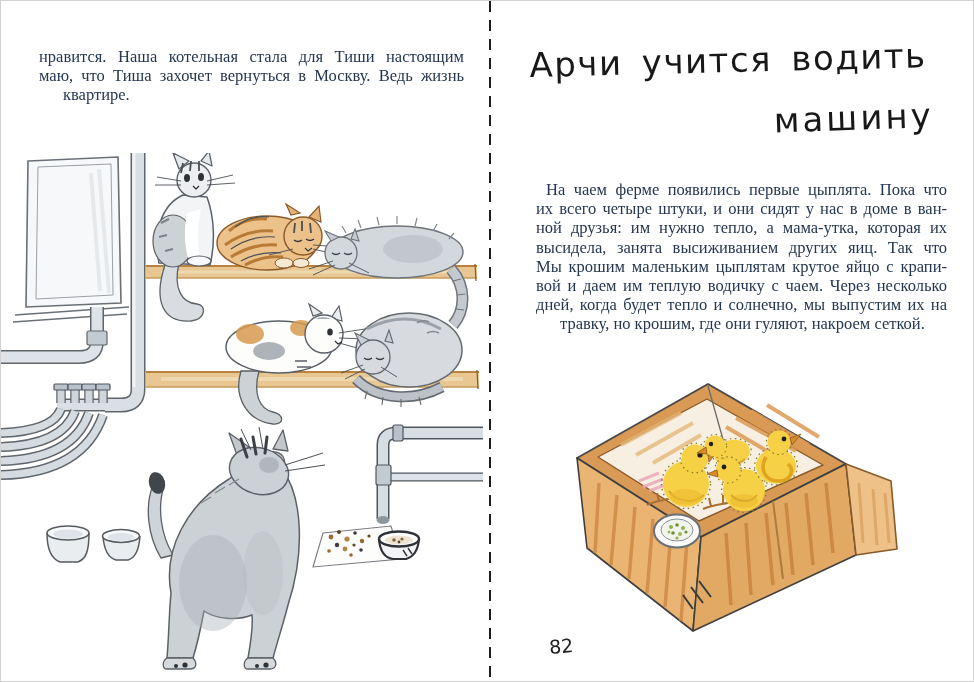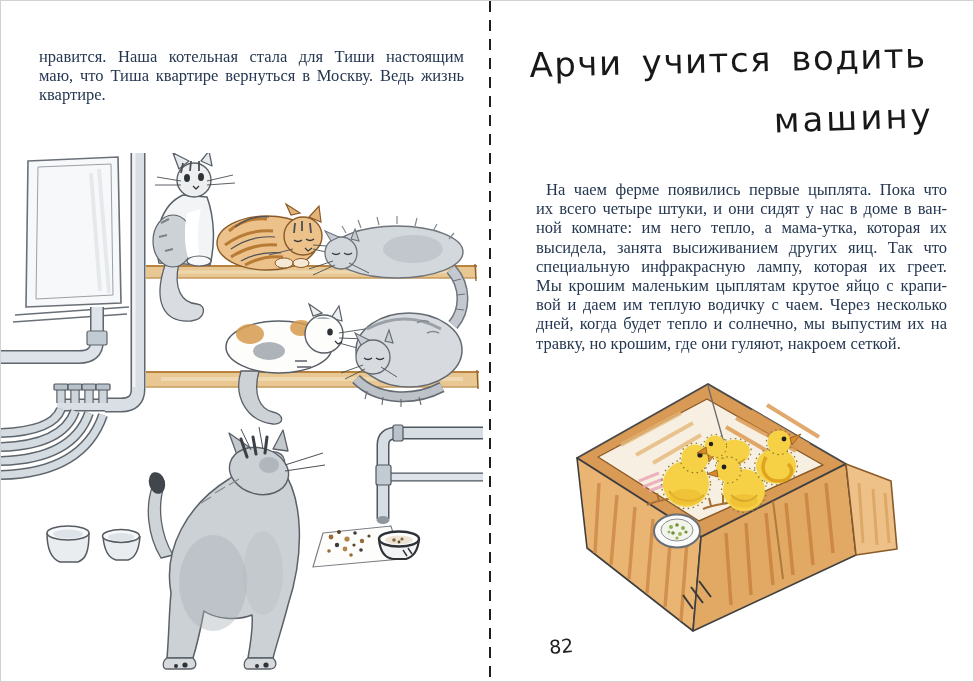--- a/index.html
+++ b/index.html
@@ -14,21 +14,21 @@
     background:repeating-linear-gradient(to bottom,#1e1e1e 0 11px,transparent 11px 19px);
   }
   
   .textblock{
     position:absolute;color:#253750;font-size:16.5px;line-height:19.2px;
     font-family:Liberation Serif, serif;
   }
   .text-left{left:38px;top:46px;width:425px;}
   .text-right{left:535px;top:179px;width:411px;}
   .tline{text-align:justify;text-align-last:justify;white-space:normal;}
-  .tline-last{text-align-last:left;}
+  .tline-last{text-align-last:left;margin-left:24px;}
   .text-right .tline:first-child{text-indent:10px;}
   
   .title{
     position:absolute;left:528px;top:44px;width:404px;
     color:#181818;font-family:"DejaVu Sans", sans-serif;
   }
   .title-l1{
     font-size:34px;letter-spacing:1.5px;word-spacing:7px;
     transform:rotate(-1.4deg);transform-origin:left top;
   }
@@ -46,21 +46,21 @@
   .illus-left{left:0;top:152px;}
   .illus-right{left:540px;top:342px;}
 </style>
 </head>
 <body>
 
 <div class="spread">
 
   <div class="textblock text-left">
       <div class="tline">нравится. Наша котельная стала для Тиши настоящим</div>
-      <div class="tline">маю, что Тиша квартире вернуться в Москву. Ведь жизнь</div>
+      <div class="tline">маю, что Тиша захочет вернуться в Москву. Ведь жизнь</div>
       <div class="tline tline-last">квартире.</div>
     </div>
 
   <svg class="illus-left" width="482" height="530" viewBox="0 0 482 530">
 
     <g>
       <path d="M27,8 L117,4 L120,150 L25,154 Z" fill="#f7f8f9" stroke="#6a7077" stroke-width="1.6"></path>
       <path d="M37,14 L110,11 L112,142 L35,146 Z" fill="none" stroke="#9aa0a7" stroke-width="1"></path>
       <path d="M98,16 L108,140 M90,20 L99,138" stroke="#e3e6e9" stroke-width="4" opacity="0.8"></path>
       <path d="M14,162 L128,154 M12,169 L126,161" stroke="#6a7077" stroke-width="1.4" fill="none"></path>
@@ -285,23 +285,22 @@
   <div class="divider"></div>
 
   <div class="title">
     <div class="title-l1">Арчи учится водить</div>
     <div class="title-l2">машину</div>
   </div>
 
   <div class="textblock text-right">
       <div class="tline">На чаем ферме появились первые цыплята. Пока что</div>
       <div class="tline">их всего четыре штуки, и они сидят у нас в доме в ван-</div>
-      <div class="tline">ной комнате: им него тепло, а мама-утка, которая их</div>
+      <div class="tline">ной друзья: им нужно тепло, а мама-утка, которая их</div>
       <div class="tline">высидела, занята высиживанием других яиц. Так что</div>
-      <div class="tline">специальную инфракрасную лампу, которая их греет.</div>
       <div class="tline">Мы крошим маленьким цыплятам крутое яйцо с крапи-</div>
       <div class="tline">вой и даем им теплую водичку с чаем. Через несколько</div>
       <div class="tline">дней, когда будет тепло и солнечно, мы выпустим их на</div>
       <div class="tline tline-last">травку, но крошим, где они гуляют, накроем сеткой.</div>
     </div>
 
   <svg class="illus-right" width="400" height="300" viewBox="0 0 400 300">
 
     <g stroke-linejoin="round">
       <polygon points="167,41 305,121 160,194 36,115" fill="#d99a55" stroke="#4a4a4a" stroke-width="2"></polygon>

